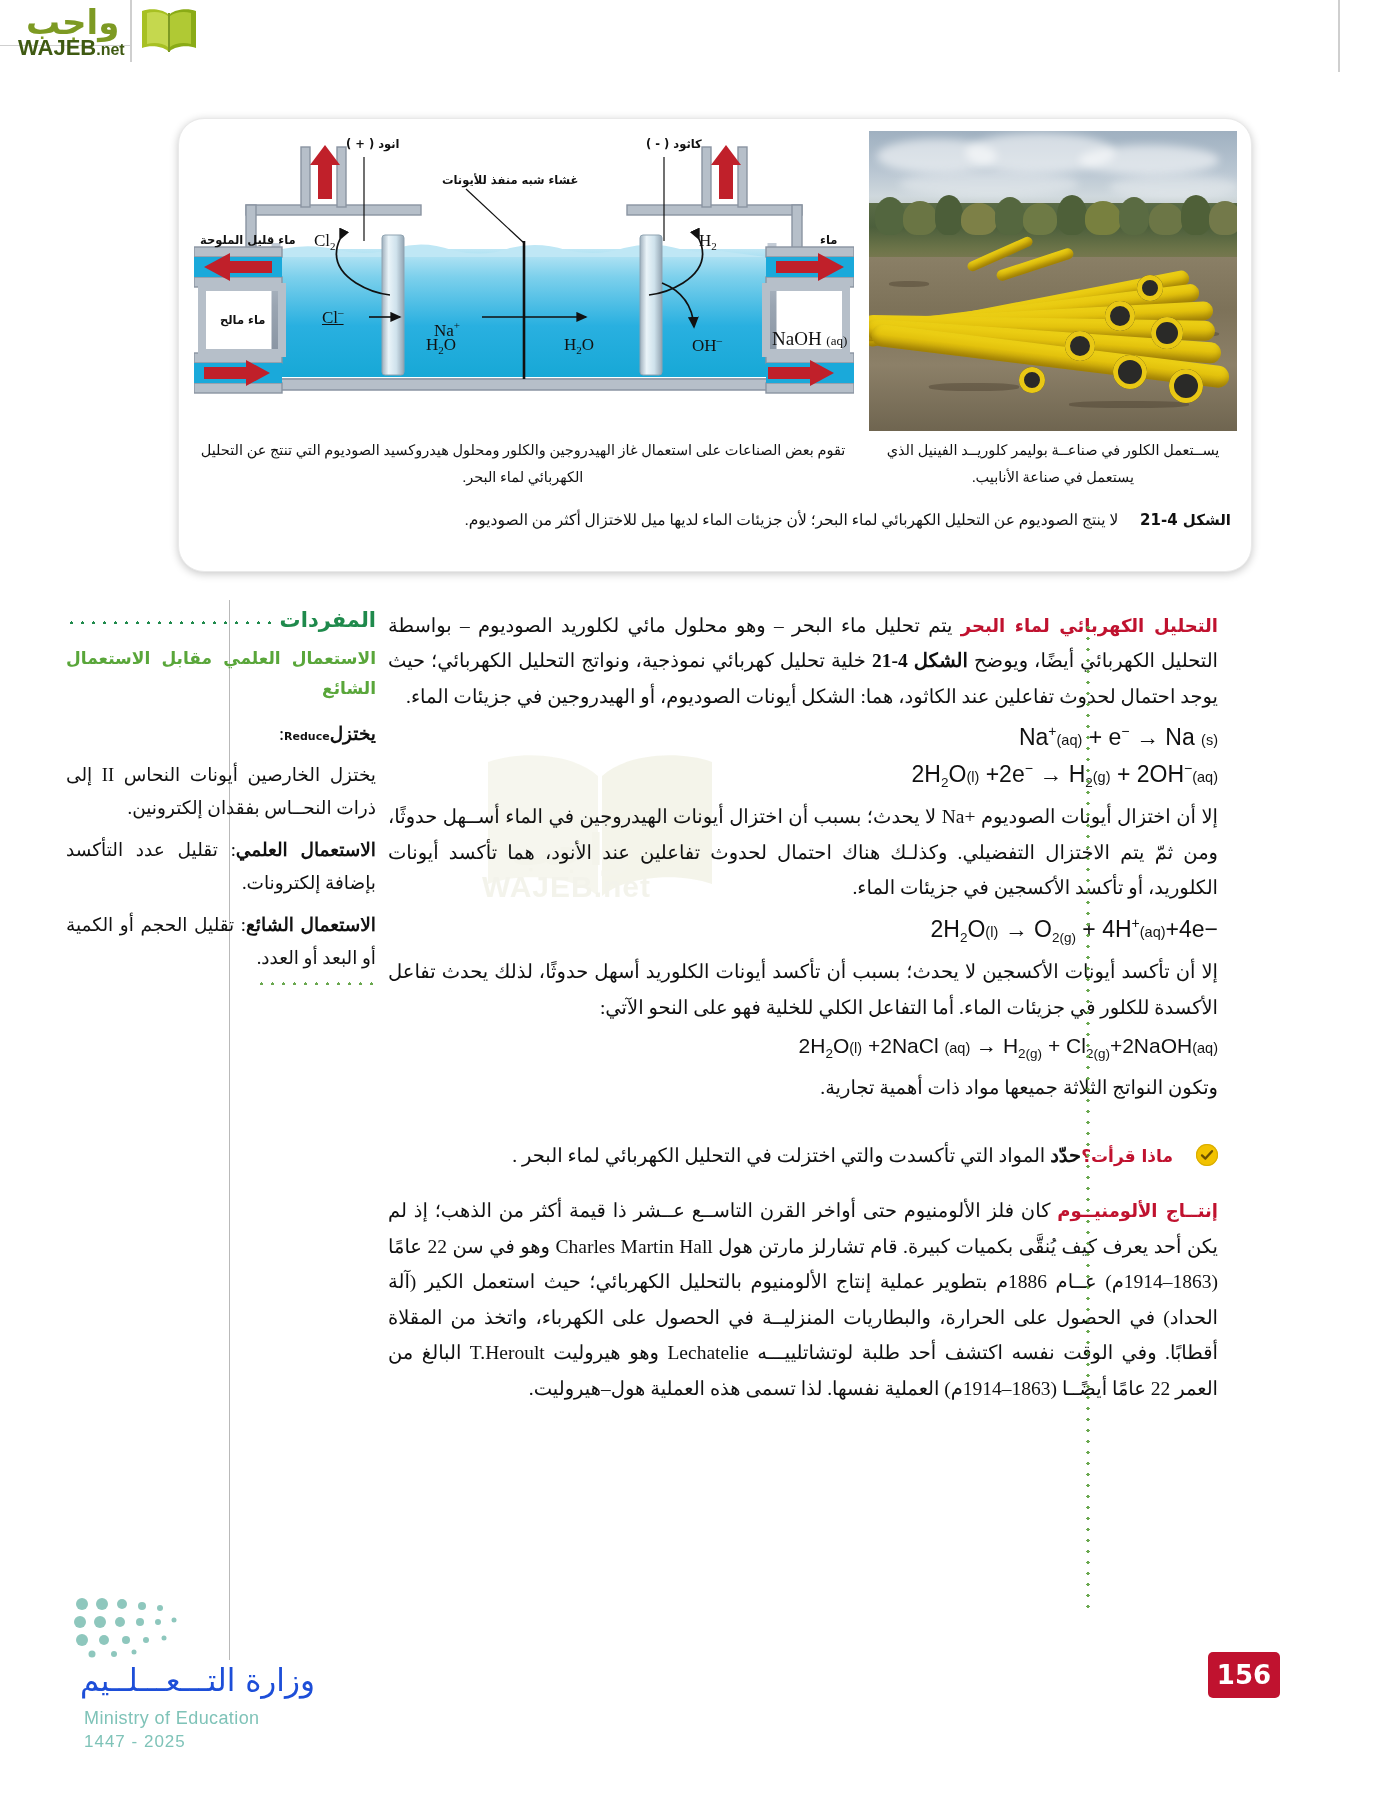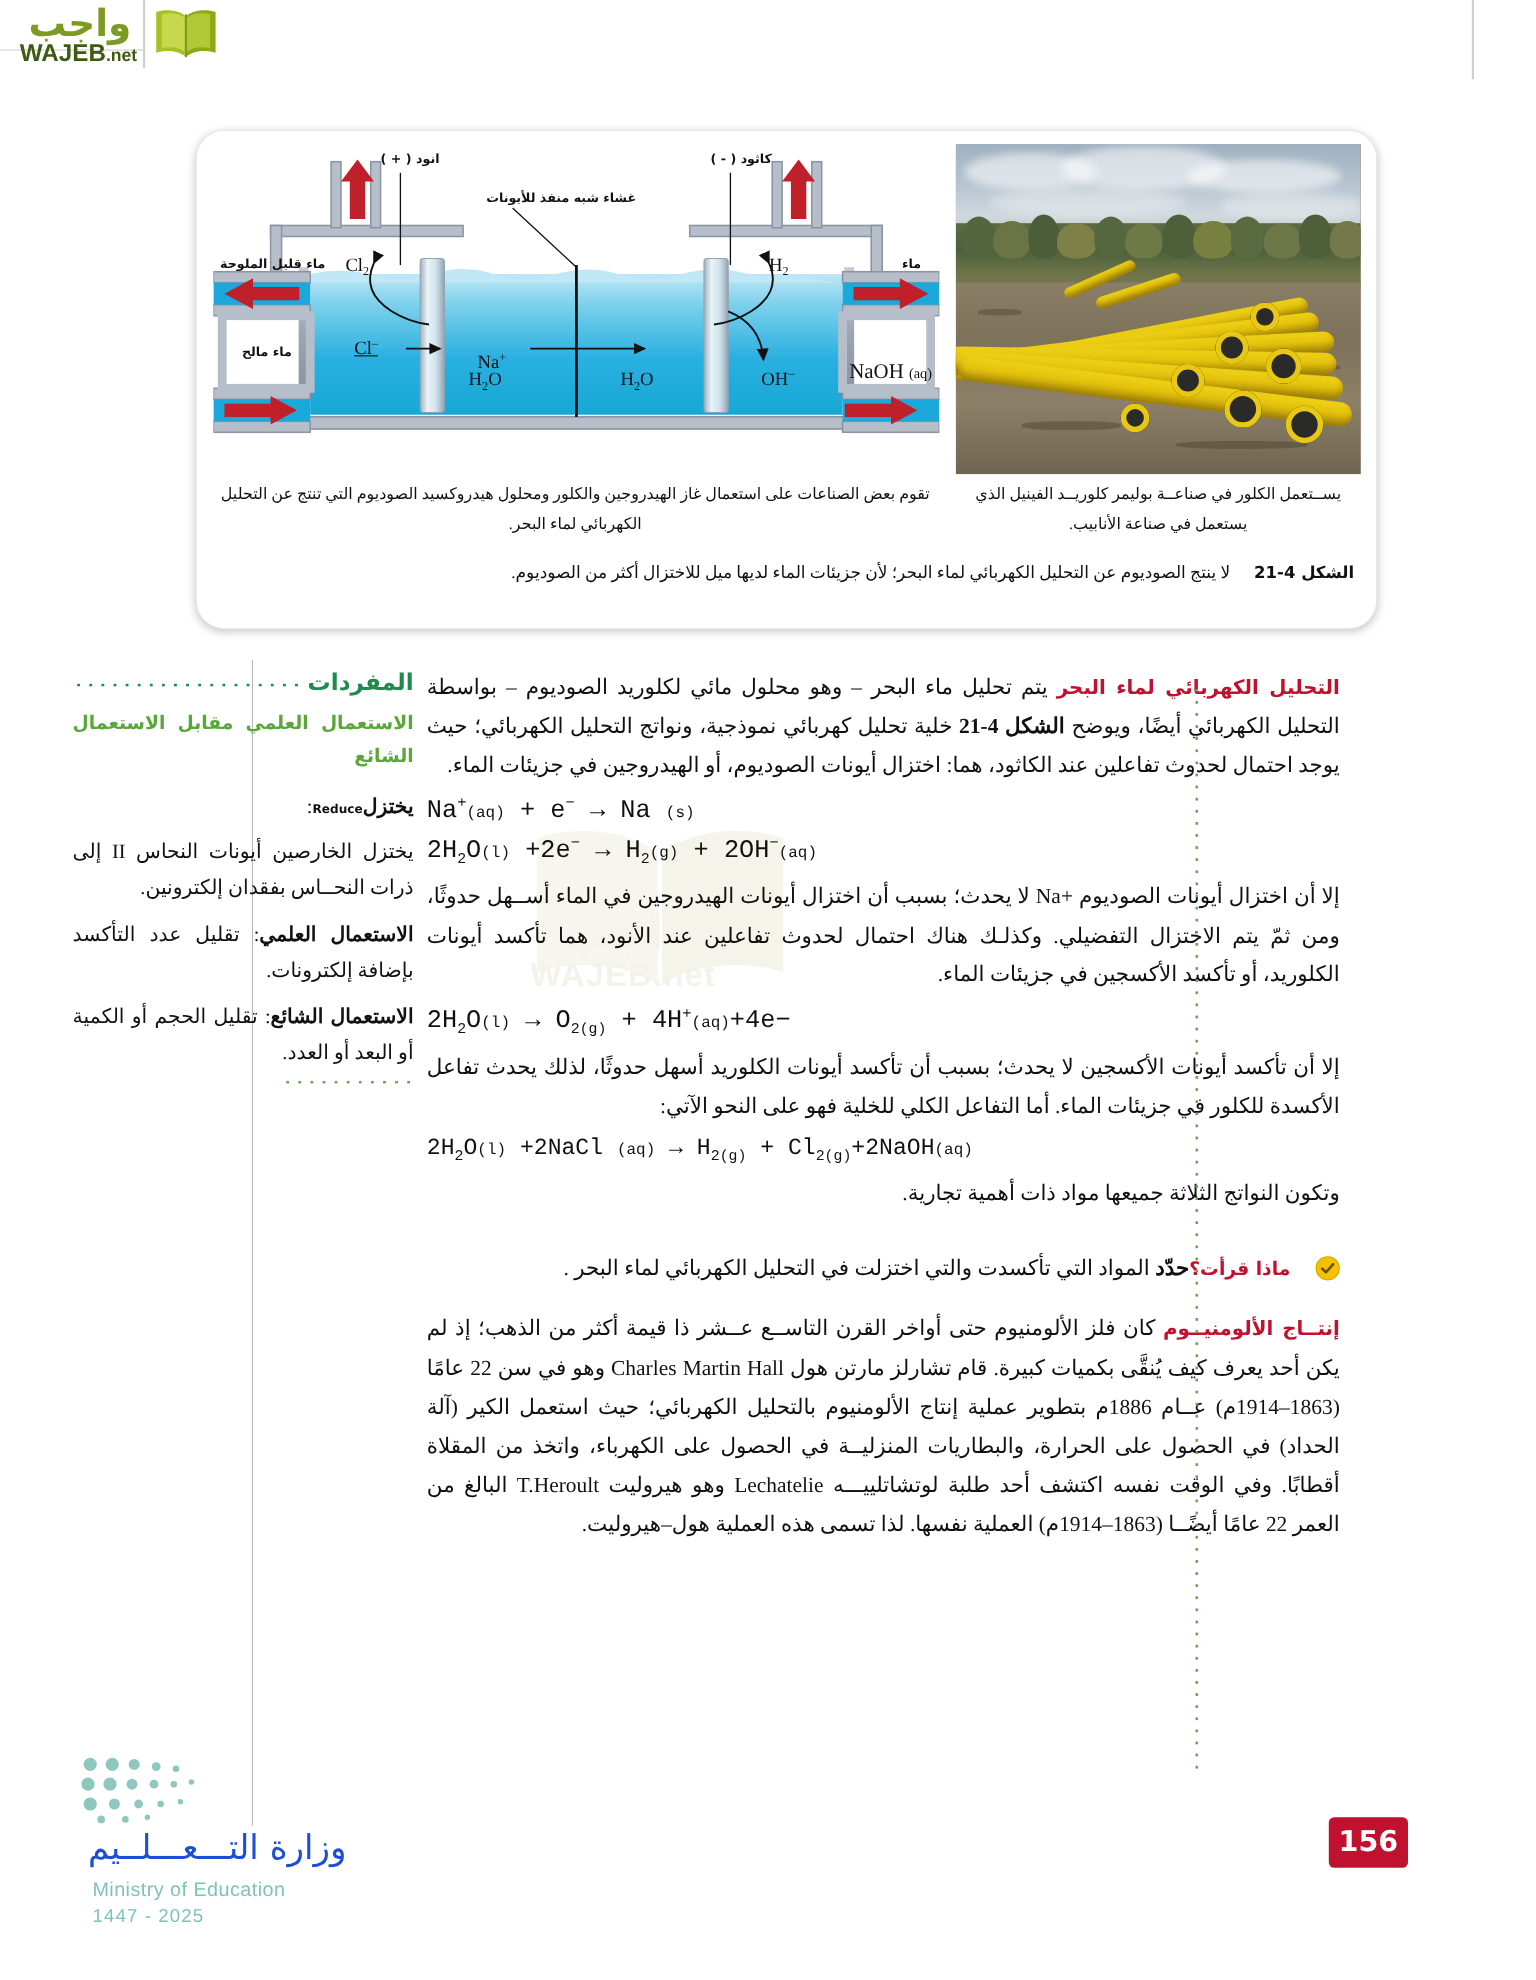--- a/index.html
+++ b/index.html
@@ -61,21 +61,21 @@
     font-family:"Liberation Serif",serif;font-size:15.5px;color:#111;text-align:right;}
   #fig-caption .fignum{font-family:"DejaVu Sans",sans-serif;font-weight:bold;font-size:15px;}
 
   
   #divider{position:absolute;right:1166px;top:600px;width:1px;height:1060px;background:#b9b9b9;}
   #maincol{position:absolute;right:178px;top:608px;width:830px;direction:rtl;}
   .p{font-family:"Liberation Serif",serif;font-size:19.5px;color:#101010;
     line-height:1.82;text-align:justify;margin:0 0 4px 0;}
   .redhead{color:#c0122f;font-weight:bold;font-family:"DejaVu Sans",sans-serif;font-size:18px;}
   .bold{font-weight:bold;}
-  .eq{font-family:Liberation Mono, monospace;direction:ltr;text-align:left;
+  .eq{font-family:Liberation Sans, sans-serif;direction:ltr;text-align:right;
     font-size:23px;color:#111;margin:9px 0;}
   .eq sub{font-size:13.5px;}
   .eq sup{font-size:14px;}
   .eq .st{font-size:14.5px;}
 
   
   .readcheck{display:flex;flex-direction:row;align-items:center;gap:7px;margin:16px 0 4px 0;}
   .check-badge{width:22px;height:22px;border-radius:50%;background:#f2c200;
     display:inline-flex;align-items:center;justify-content:center;flex:0 0 auto;
     box-shadow:0 0 0 1px #d9ad00 inset;}
@@ -315,21 +315,21 @@
     <path d="M128 28 C152 6 204 2 238 14 L238 136 C204 124 152 128 128 148 Z" fill="#dcdcbb"></path>
   </svg>
   <div id="wm-ar">واجب</div>
   <div id="wm-txt">WAJEB.net</div>
 </div>
 
 <div id="divider"></div>
 
 <div id="maincol">
 
-  <p class="p"><span class="redhead">التحليل الكهربائي لماء البحر</span><span> يتم تحليل ماء البحر – وهو محلول مائي لكلوريد الصوديوم – بواسطة التحليل الكهربائي أيضًا، ويوضح </span><span class="bold">الشكل 4-21</span><span> خلية تحليل كهربائي نموذجية، ونواتج التحليل الكهربائي؛ حيث يوجد احتمال لحدوث تفاعلين عند الكاثود، هما: اختزال أيونات الصوديوم، أو الهيدروجين في جزيئات الماء.</span></p>
+  <p class="p"><span class="redhead">التحليل الكهربائي لماء البحر</span><span> يتم تحليل ماء البحر – وهو محلول مائي لكلوريد الصوديوم – بواسطة التحليل الكهربائي أيضًا، ويوضح </span><span class="bold">الشكل 4-21</span><span> خلية تحليل كهربائي نموذجية، ونواتج التحليل الكهربائي؛ حيث يوجد احتمال لحدوث تفاعلين عند الكاثود، هما: الشكل أيونات الصوديوم، أو الهيدروجين في جزيئات الماء.</span></p>
 
   <div class="eq">Na<sup>+</sup><span class="st">(aq)</span> + e<sup>−</sup> → Na <span class="st">(s)</span></div>
   <div class="eq">2H<sub>2</sub>O<span class="st">(l)</span> +2e<sup>−</sup> → H<sub>2</sub><span class="st">(g)</span> + 2OH<sup>−</sup><span class="st">(aq)</span></div>
 
   <p class="p">إلا أن اختزال أيونات الصوديوم +Na لا يحدث؛ بسبب أن اختزال أيونات الهيدروجين في الماء أســهل حدوثًا، ومن ثمّ يتم الاختزال التفضيلي. وكذلـك هناك احتمال لحدوث تفاعلين عند الأنود، هما تأكسد أيونات الكلوريد، أو تأكسد الأكسجين في جزيئات الماء.</p>
 
   <div class="eq">2H<sub>2</sub>O<span class="st">(l)</span> → O<sub>2(g)</sub> + 4H<sup>+</sup><span class="st">(aq)</span>+4e−</div>
 
   <p class="p">إلا أن تأكسد أيونات الأكسجين لا يحدث؛ بسبب أن تأكسد أيونات الكلوريد أسهل حدوثًا، لذلك يحدث تفاعل الأكسدة للكلور في جزيئات الماء. أما التفاعل الكلي للخلية فهو على النحو الآتي:</p>
 

